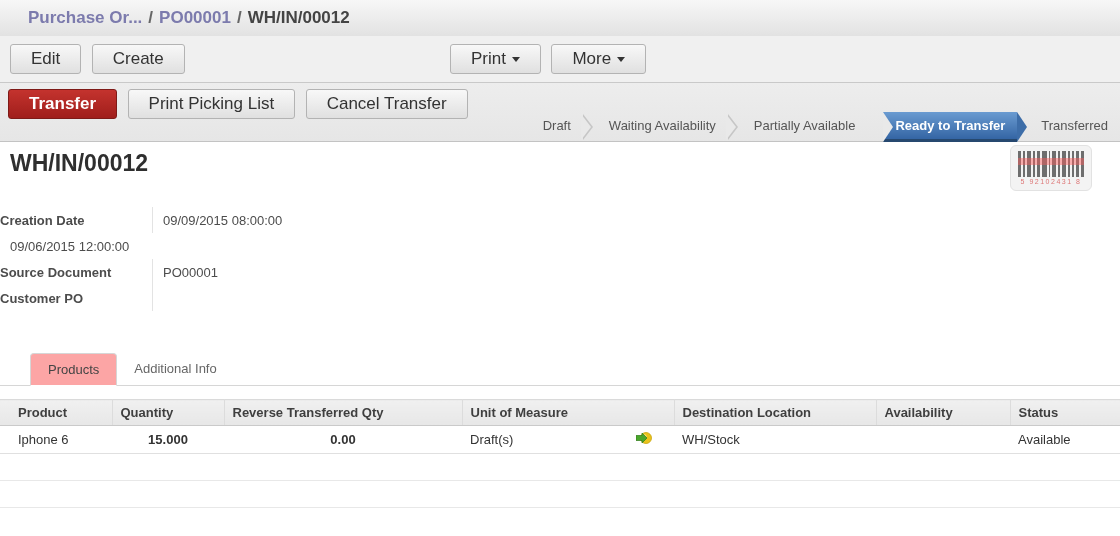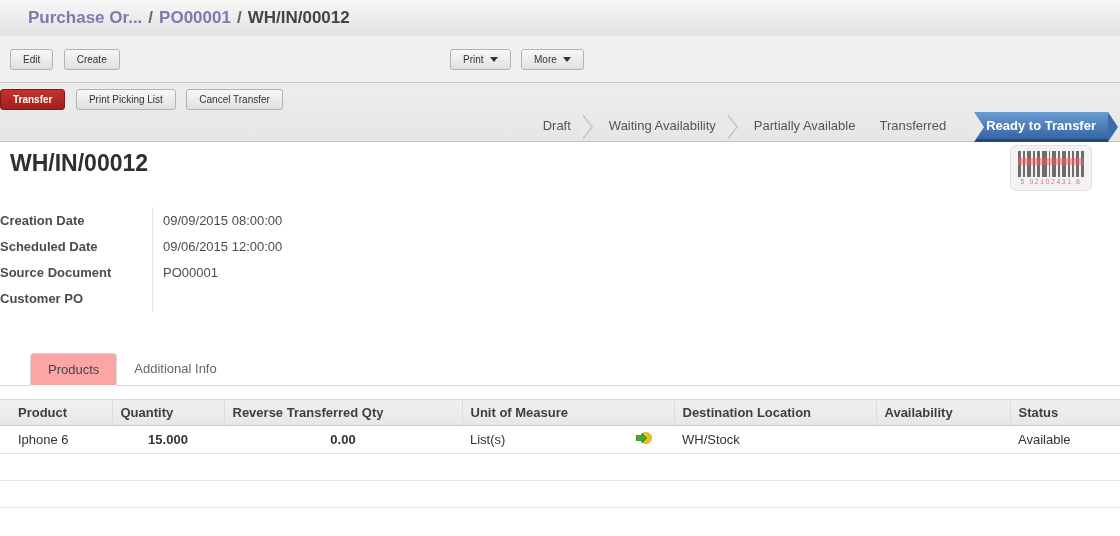--- a/index.html
+++ b/index.html
@@ -6,29 +6,29 @@
   html,body { width:1120px; height:536px; background:#fff; font-family:"Liberation Sans", sans-serif; color:#4c4c4c; overflow:hidden; }
 
   
   .crumbbar { height:36px; background:linear-gradient(#f7f7f7,#e2e2e2); display:flex; align-items:center; padding-left:28px; font-size:17px; font-weight:bold; }
   .crumb-link { color:#7c7bad; cursor:pointer; }
   .crumb-sep { color:#666; margin:0 6px; }
   .crumb-current { color:#444; }
 
   
   .toolbar { height:47px; background:#f0f0f0; display:flex; align-items:center; position:relative; border-bottom:1px solid #c9c9c9; }
-  .btn { display:inline-flex; align-items:center; gap:6px; font-size:10px; color:#333; background:linear-gradient(#f8f8f8,#e0e0e0); border:1px solid #b3b3b3; border-radius:3px; padding:4px 12px; cursor:pointer; }
+  .btn { display:inline-flex; align-items:center; gap:6px; font-size:17px; color:#333; background:linear-gradient(#f8f8f8,#e0e0e0); border:1px solid #b3b3b3; border-radius:3px; padding:4px 20px; cursor:pointer; }
   .btn + .btn { margin-left:6px; }
   .toolbar .left-btns { margin-left:10px; }
   .toolbar .mid-btns { position:absolute; left:450px; }
   .caret { width:0; height:0; border-left:4px solid transparent; border-right:4px solid transparent; border-top:5px solid #333; display:inline-block; }
 
   
   .formheader { height:59px; background:linear-gradient(#ededed,#e6e6e6); border-bottom:1px solid #c3c3c3; position:relative; }
-  .action-btns { position:absolute; top:6px; left:0; }
+  .action-btns { position:absolute; top:6px; left:8px; }
   .btn-danger { background:linear-gradient(#c4332e,#a01e1b); border:1px solid #7e1a17; color:#fff; font-weight:bold; }
 
   
   .statusbar { position:absolute; right:0; bottom:-1px; height:30px; display:flex; align-items:stretch; font-size:13px; }
   .step { display:flex; align-items:center; padding:0 12px; color:#555; cursor:pointer; border-bottom:3px solid transparent; }
   .chev { position:relative; width:14px; align-self:center; height:26px; }
   .chev::before { content:""; position:absolute; left:0; top:0; border-top:13px solid transparent; border-bottom:13px solid transparent; border-left:10px solid #c6c6c6; }
   .chev::after  { content:""; position:absolute; left:-2px; top:0; border-top:13px solid transparent; border-bottom:13px solid transparent; border-left:10px solid #e9e9e9; }
   .step.active { background:linear-gradient(#6a9bd1,#3465a4); color:#fff; font-weight:bold; position:relative; margin-left:16px; margin-right:12px; border-bottom:3px solid #26486f; }
   .step.active::before { content:""; position:absolute; left:0; top:0; bottom:-3px; border-top:15px solid transparent; border-bottom:15px solid transparent; border-left:10px solid #e9e9e9; }
@@ -104,22 +104,22 @@
     <button class="btn btn-danger">Transfer</button>
     <button class="btn">Print Picking List</button>
     <button class="btn">Cancel Transfer</button>
   </span>
   <div class="statusbar">
     <div class="step">Draft</div>
     <div class="chev"></div>
     <div class="step">Waiting Availability</div>
     <div class="chev"></div>
     <div class="step">Partially Available</div>
+    <div class="step active">Ready to Transfer</div>
     <div class="step">Transferred</div>
-    <div class="step active">Ready to Transfer</div>
   </div>
 </div>
 
 <div class="sheet">
   <div class="sheet-title">WH/IN/00012</div>
 
   <div class="barcode-card">
     <div class="bars">
       <i style="width:4px"></i>
         <i style="width:2px"></i>
@@ -140,21 +140,20 @@
     <div class="barcode-digits">5 92102431 8</div>
   </div>
 
   <div class="fields">
     <div class="fgroup group-right">
       <div class="frow">
         <span class="flabel">Creation Date</span>
         <span class="fvalue">09/09/2015 08:00:00</span>
       </div>
       <div class="frow">
-        <span class="flabel">Scheduled Date</span>
         <span class="fvalue">09/06/2015 12:00:00</span>
       </div>
       <div class="frow">
         <span class="flabel">Source Document</span>
         <span class="fvalue">PO00001</span>
       </div>
       <div class="frow">
         <span class="flabel">Customer PO</span>
         <span class="fvalue"></span>
       </div>
@@ -187,21 +186,21 @@
         <th>Status</th>
       </tr>
     </thead>
     <tbody>
       <tr>
         <td>Iphone 6</td>
         <td class="num">15.000</td>
         <td class="num">0.00</td>
         <td>
           <div class="uom-cell">
-            <span>List(s)</span>
+            <span>Draft(s)</span>
             <span>
               <svg width="16" height="14" viewBox="0 0 16 14">
                 <circle cx="10" cy="7" r="5.5" fill="#e9c31c" stroke="#c9a50e" stroke-width="0.8"></circle>
                 <circle cx="8.5" cy="5.2" r="2" fill="#f7e385" opacity="0.9"></circle>
                 <polygon points="0,4.5 6,4.5 6,2 11,7 6,12 6,9.5 0,9.5" fill="#4aa72c" stroke="#2e7a16" stroke-width="0.7"></polygon>
               </svg>
             </span>
           </div>
         </td>
         <td>WH/Stock</td>

